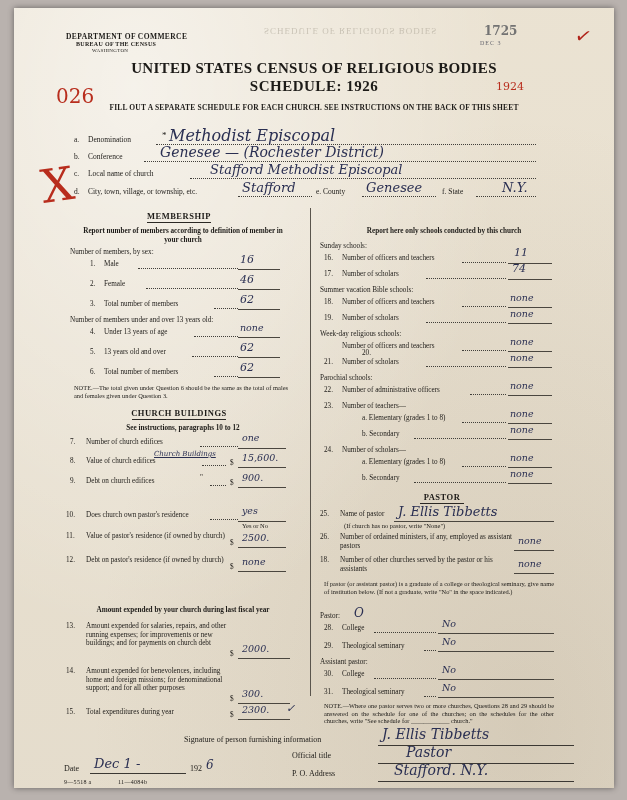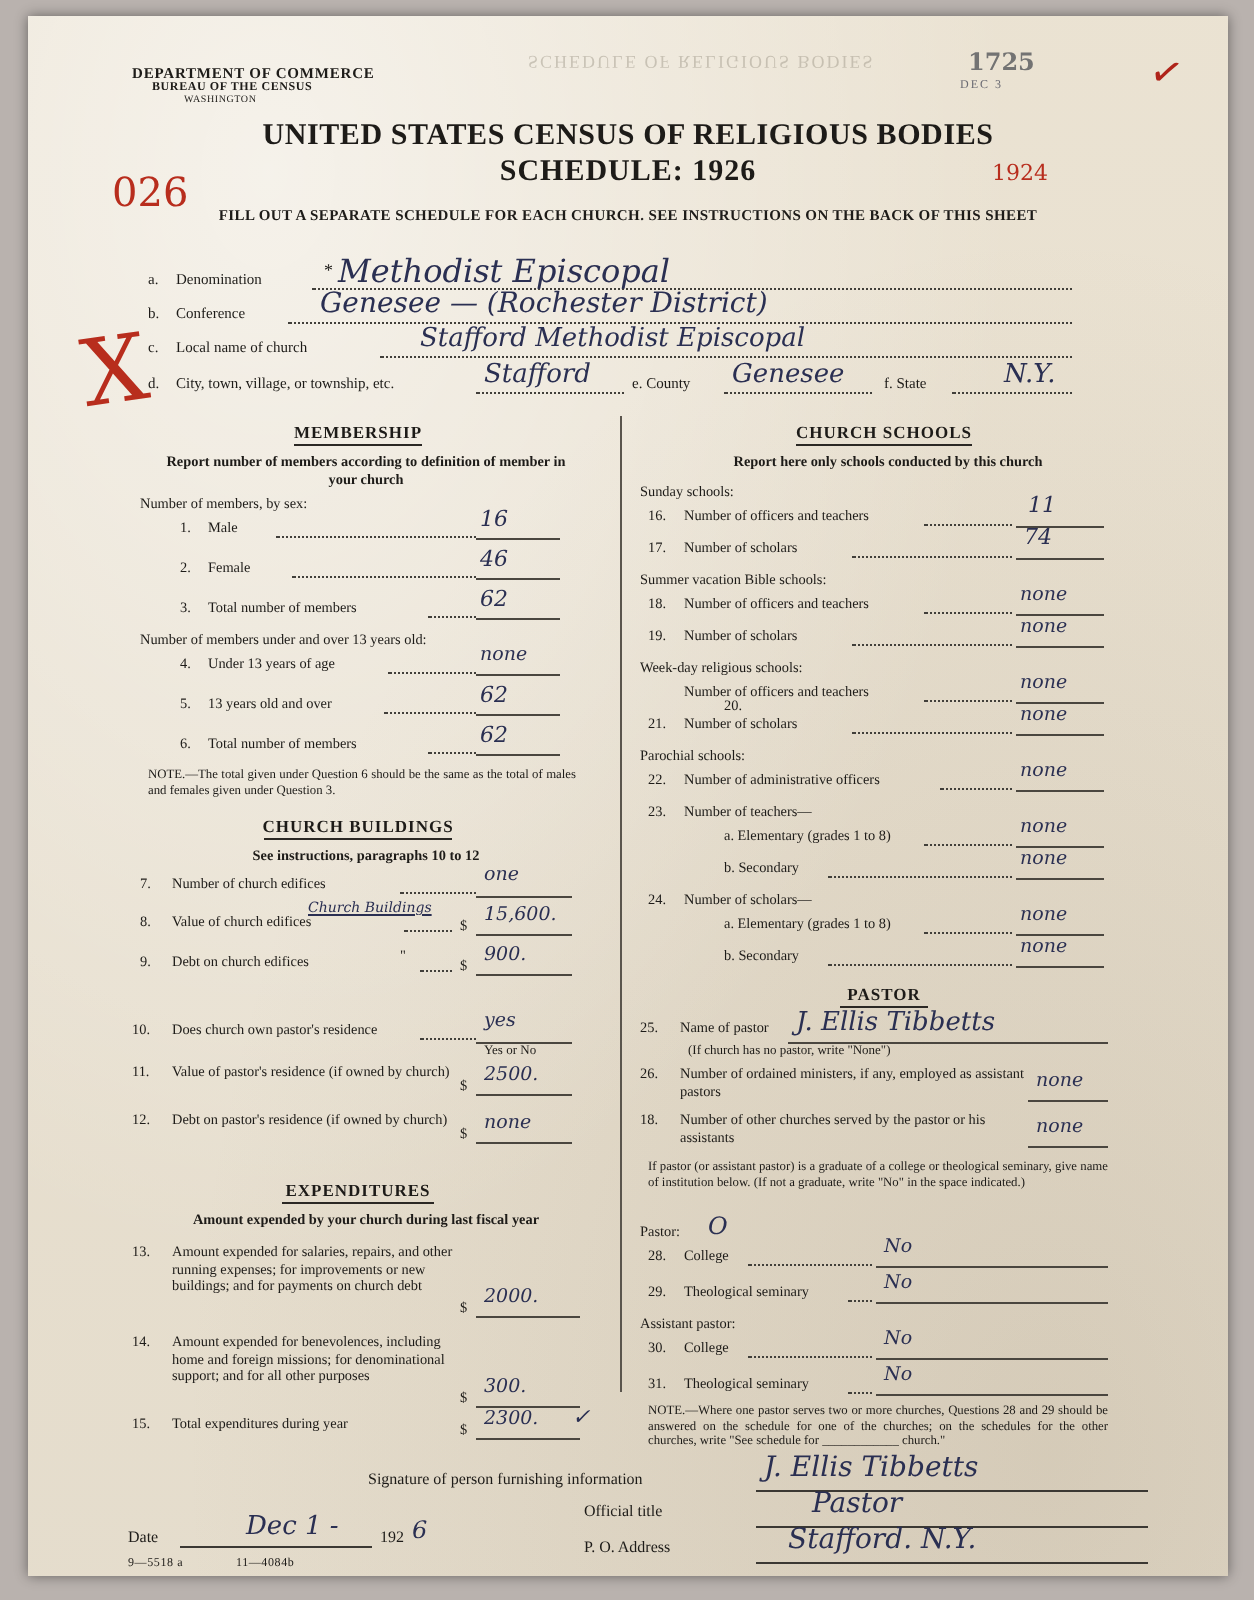--- a/index.html
+++ b/index.html
@@ -203,24 +203,20 @@
   <div class="lbl ink" style="left:216px;top:531px;">$</div>
   <div class="hand valsm" style="left:228px;top:524px;">2500.</div>
   <div class="solidline" style="left:224px;top:539px;width:48px;"></div>
 
   <div class="lbl ink" style="left:52px;top:548px;width:168px;">12.</div>
   <div class="lbl ink" style="left:72px;top:548px;width:150px;">Debt on pastor's residence (if owned by church)</div>
   <div class="lbl ink" style="left:216px;top:555px;">$</div>
   <div class="hand valsm" style="left:228px;top:548px;">none</div>
   <div class="solidline" style="left:224px;top:563px;width:48px;"></div>
 
-  <div class="colhead ink" style="left:56px;top:582px;width:218px;">
-    <span>EXPENDITURES</span>
-    <div class="rule" style="width:76px;"></div>
-  </div>
   <div class="lbl ink lblb" style="left:64px;top:598px;width:210px;text-align:center;">Amount expended by your church during last fiscal year</div>
 
   <div class="lbl ink" style="left:52px;top:614px;">13.</div>
   <div class="lbl ink" style="left:72px;top:614px;width:148px;">Amount expended for salaries, repairs, and other running expenses; for improvements or new buildings; and for payments on church debt</div>
   <div class="lbl ink" style="left:216px;top:642px;">$</div>
   <div class="hand valsm" style="left:228px;top:635px;">2000.</div>
   <div class="solidline" style="left:224px;top:650px;width:52px;"></div>
 
   <div class="lbl ink" style="left:52px;top:659px;">14.</div>
   <div class="lbl ink" style="left:72px;top:659px;width:148px;">Amount expended for benevolences, including home and foreign missions; for denominational support; and for all other purposes</div>
@@ -228,24 +224,20 @@
   <div class="hand valsm" style="left:228px;top:680px;">300.</div>
   <div class="solidline" style="left:224px;top:695px;width:52px;"></div>
 
   <div class="lbl ink" style="left:52px;top:700px;">15.</div>
   <div class="lbl ink" style="left:72px;top:700px;width:150px;">Total expenditures during year</div>
   <div class="lbl ink" style="left:216px;top:703px;">$</div>
   <div class="hand valsm" style="left:228px;top:696px;">2300.</div>
   <div class="hand" style="position:absolute;left:272px;top:694px;font-size:11px;">✓</div>
   <div class="solidline" style="left:224px;top:711px;width:52px;"></div>
 
-  <div class="colhead ink" style="left:310px;top:203px;width:236px;">
-    <span>CHURCH SCHOOLS</span>
-    <div class="rule" style="width:88px;"></div>
-  </div>
   <div class="lbl ink lblb" style="left:316px;top:219px;width:228px;text-align:center;">Report here only schools conducted by this church</div>
 
   <div class="lbl ink" style="left:306px;top:234px;">Sunday schools:</div>
   <div class="lbl ink" style="left:310px;top:246px;">16.</div>
   <div class="lbl ink" style="left:328px;top:246px;">Number of officers and teachers</div>
   <div class="dotline" style="left:448px;top:254px;width:44px;"></div>
   <div class="hand val" style="left:500px;top:238px;">11</div>
   <div class="solidline" style="left:494px;top:255px;width:44px;"></div>
 
   <div class="lbl ink" style="left:310px;top:262px;">17.</div>
@@ -373,21 +365,21 @@
 
   <div class="lbl ink" style="left:278px;top:744px;font-size:8px;">Official title</div>
   <div class="hand" style="position:absolute;left:392px;top:736px;font-size:14px;">Pastor</div>
   <div class="sigline" style="left:364px;top:755px;width:196px;"></div>
 
   <div class="lbl ink" style="left:278px;top:762px;font-size:8px;">P. O. Address</div>
   <div class="hand" style="position:absolute;left:380px;top:754px;font-size:14px;">Stafford. N.Y.</div>
   <div class="sigline" style="left:364px;top:773px;width:196px;"></div>
 
   <div class="lbl ink" style="left:50px;top:757px;font-size:8px;">Date</div>
-  <div class="hand" style="position:absolute;left:80px;top:748px;font-size:13px;margin-left:29px;">Dec 1 -</div>
+  <div class="hand" style="position:absolute;left:80px;top:748px;font-size:13px;">Dec 1 -</div>
   <div class="sigline" style="left:76px;top:765px;width:96px;"></div>
   <div class="lbl ink" style="left:176px;top:757px;font-size:8px;">192</div>
   <div class="hand" style="position:absolute;left:192px;top:750px;font-size:12px;">6</div>
 
   <div class="footnum ink" style="left:50px;top:771px;">9—5518 a</div>
   <div class="footnum ink" style="left:104px;top:771px;">11—4084b</div>
 
 </div>
 
 </body></html>

